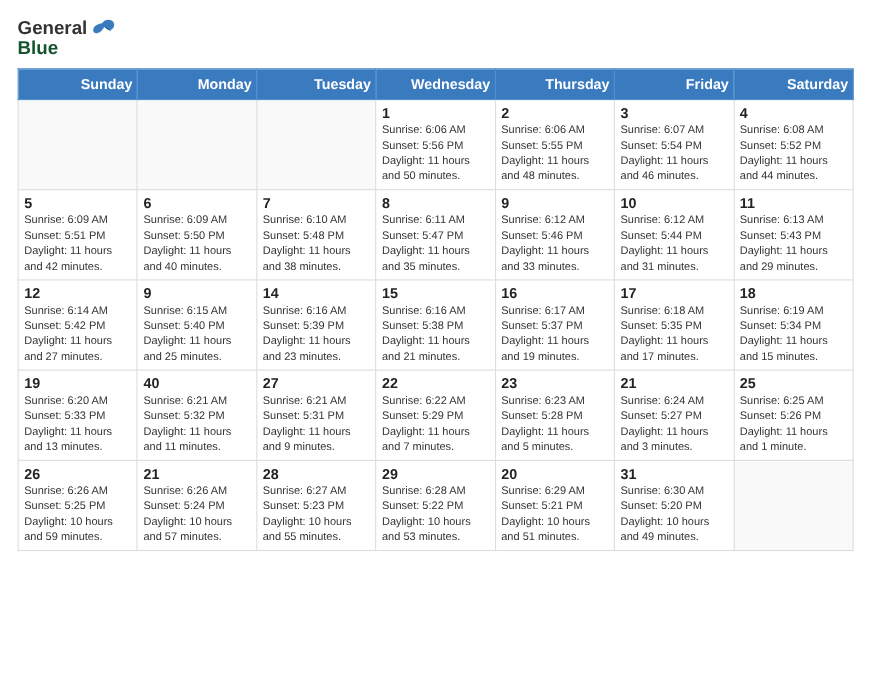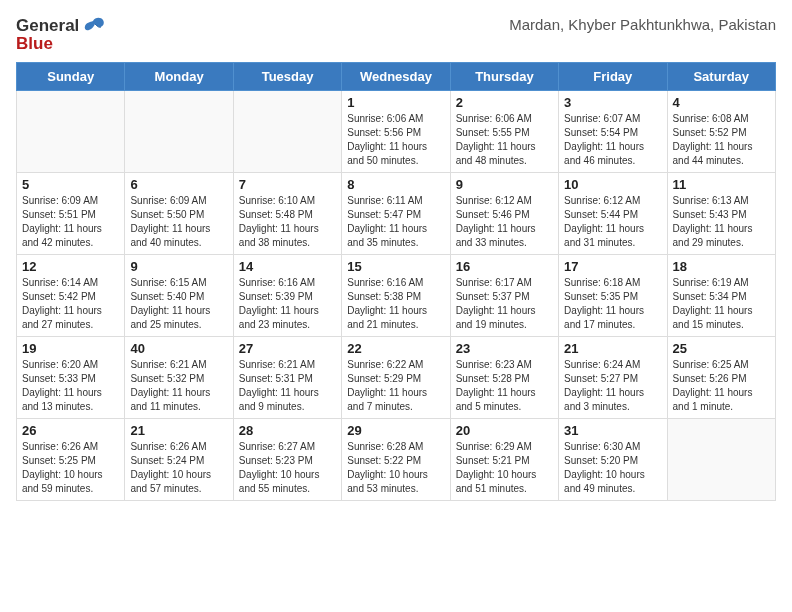--- a/index.html
+++ b/index.html
@@ -8,20 +8,21 @@
       background: #fff;
       width: 792px;
       min-height: 612px;
       padding: 16px;
     }
     .header {
       display: flex;
       justify-content: space-between;
       align-items: flex-start;
       margin-bottom: 8px;
+      flex-direction: column;
     }
     .logo {
       display: flex;
       flex-direction: column;
       align-items: flex-start;
     }
     .title-section {
       text-align: right;
     }
     .month-title {
@@ -37,21 +38,21 @@
       width: 100%;
       border-collapse: collapse;
       border: 1px solid #ccc;
     }
     .calendar th {
       background-color: #3a7abf;
       color: #fff;
       font-size: 13px;
       font-weight: bold;
       padding: 6px 4px;
-      text-align: center;
+      text-align: right;
       border: 1px solid #5090cf;
     }
     .calendar td {
       border: 1px solid #ddd;
       vertical-align: top;
       padding: 4px 5px;
       width: 108px;
       min-height: 80px;
       background: #fff;
       font-size: 10.5px;
@@ -83,24 +84,23 @@
 <div class="header">
   <div class="logo">
     <div class="logo-wrapper">
       <span style="font-size:17px;font-weight:bold;color:#333;">General</span>
 
       <svg width="22" height="18" viewBox="0 0 22 18" style="margin-left:2px;">
         <path d="M10 4 C12 0, 18 0, 20 3 C22 6, 20 10, 17 10 C15 10, 13 8, 12 7 C11 9, 9 12, 6 13 C3 14, 1 12, 2 9 C3 6, 7 5, 10 4Z" fill="#3a7abf"></path>
         <path d="M12 7 C14 9, 16 11, 18 10" stroke="#1a5a9f" stroke-width="1" fill="none"></path>
       </svg>
     </div>
-    <div style="font-size:17px;font-weight:bold;color:#b91c1c;margin-top:-2px;">Blue</div>
+    <div style="font-size:17px;font-weight:bold;color:#14532d;margin-top:-2px;">Blue</div>
   </div>
   <div class="title-section">
-    <div class="location">Mardan, Khyber Pakhtunkhwa, Pakistan</div>
   </div>
 </div>
 
 <table class="calendar">
   <thead>
     <tr>
     <th>Sunday</th>
         <th>Monday</th>
         <th>Tuesday</th>
         <th>Wednesday</th>

